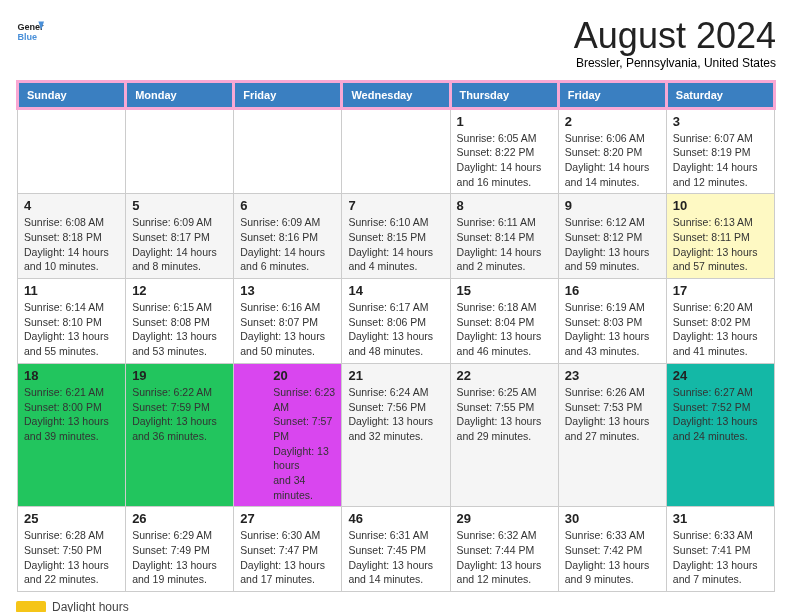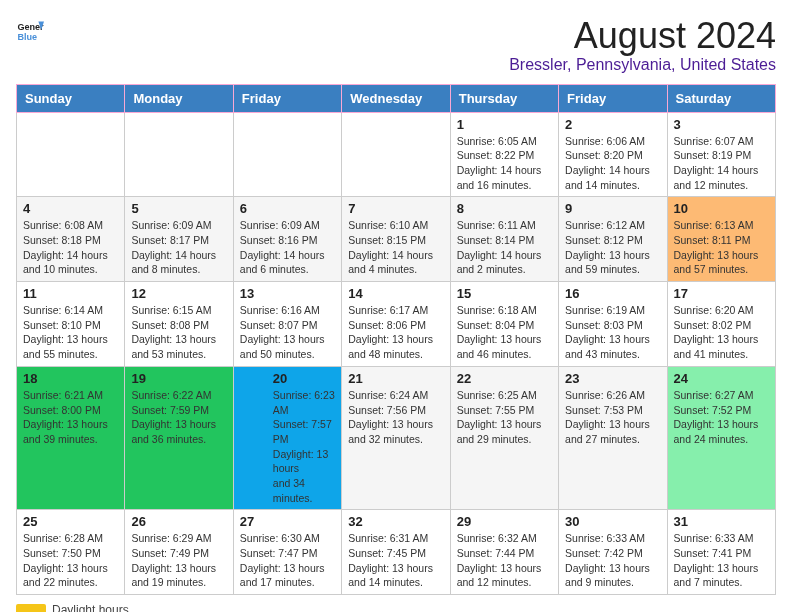--- a/index.html
+++ b/index.html
@@ -28,36 +28,36 @@
     .title-section {
       text-align: right;
     }
     .main-title {
       font-size: 36px;
       font-weight: normal;
       color: #222;
       line-height: 1.1;
     }
     .subtitle {
-      font-size: 16px;
-      color: #4c1d95;
+      font-size: 12px;
+      color: #000000;
     }
     .calendar-table {
       width: 100%;
       border-collapse: collapse;
       font-size: 11px;
     }
     .calendar-table th {
       background-color: #3a7fc1;
       color: #fff;
       text-align: left;
       padding: 6px 8px;
-      font-size: 13px;
+      font-size: 11px;
       font-weight: bold;
-      border: 1px solid #f9a8d4;
+      border: 3px solid #f9a8d4;
     }
     .calendar-table td {
       border: 1px solid #ccc;
       vertical-align: top;
       padding: 4px 6px;
       min-height: 70px;
       width: calc(100% / 7);
       background: #fff;
     }
     .calendar-table tr:nth-child(even) td {
@@ -160,21 +160,21 @@
           <div class="day-info">Sunrise: 6:10 AM<br>Sunset: 8:15 PM<br>Daylight: 14 hours<br>and 4 minutes.</div>
         </td>
         <td style="background: rgb(245, 245, 245);">
           <span class="day-number">8</span>
           <div class="day-info">Sunrise: 6:11 AM<br>Sunset: 8:14 PM<br>Daylight: 14 hours<br>and 2 minutes.</div>
         </td>
         <td style="background: rgb(245, 245, 245);">
           <span class="day-number">9</span>
           <div class="day-info">Sunrise: 6:12 AM<br>Sunset: 8:12 PM<br>Daylight: 13 hours<br>and 59 minutes.</div>
         </td>
-        <td style="background: #fdba74;">
+        <td style="background: #fef9c3;">
           <span class="day-number">10</span>
           <div class="day-info">Sunrise: 6:13 AM<br>Sunset: 8:11 PM<br>Daylight: 13 hours<br>and 57 minutes.</div>
         </td>
       </tr>
       <tr>
         <td>
           <span class="day-number">11</span>
           <div class="day-info">Sunrise: 6:14 AM<br>Sunset: 8:10 PM<br>Daylight: 13 hours<br>and 55 minutes.</div>
         </td>
         <td>
@@ -204,56 +204,56 @@
       </tr>
       <tr style="background: rgb(245, 245, 245);">
         <td style="background: #22c55e;">
           <span class="day-number">18</span>
           <div class="day-info">Sunrise: 6:21 AM<br>Sunset: 8:00 PM<br>Daylight: 13 hours<br>and 39 minutes.</div>
         </td>
         <td style="background: #22c55e; margin-left: 32px;">
           <span class="day-number">19</span>
           <div class="day-info">Sunrise: 6:22 AM<br>Sunset: 7:59 PM<br>Daylight: 13 hours<br>and 36 minutes.</div>
         </td>
-        <td style="background: #0ea5e9; padding-left: 39px;">
+        <td style="background: #d946ef; padding-left: 39px;">
           <span class="day-number">20</span>
           <div class="day-info">Sunrise: 6:23 AM<br>Sunset: 7:57 PM<br>Daylight: 13 hours<br>and 34 minutes.</div>
         </td>
         <td style="background: rgb(245, 245, 245);">
           <span class="day-number">21</span>
           <div class="day-info">Sunrise: 6:24 AM<br>Sunset: 7:56 PM<br>Daylight: 13 hours<br>and 32 minutes.</div>
         </td>
         <td style="background: rgb(245, 245, 245);">
           <span class="day-number">22</span>
           <div class="day-info">Sunrise: 6:25 AM<br>Sunset: 7:55 PM<br>Daylight: 13 hours<br>and 29 minutes.</div>
         </td>
         <td style="background: rgb(245, 245, 245);">
           <span class="day-number">23</span>
           <div class="day-info">Sunrise: 6:26 AM<br>Sunset: 7:53 PM<br>Daylight: 13 hours<br>and 27 minutes.</div>
         </td>
-        <td style="background: #86efac;">
+        <td style="background: #14b8a6;">
           <span class="day-number">24</span>
           <div class="day-info">Sunrise: 6:27 AM<br>Sunset: 7:52 PM<br>Daylight: 13 hours<br>and 24 minutes.</div>
         </td>
       </tr>
       <tr>
         <td>
           <span class="day-number">25</span>
           <div class="day-info">Sunrise: 6:28 AM<br>Sunset: 7:50 PM<br>Daylight: 13 hours<br>and 22 minutes.</div>
         </td>
         <td>
           <span class="day-number">26</span>
           <div class="day-info">Sunrise: 6:29 AM<br>Sunset: 7:49 PM<br>Daylight: 13 hours<br>and 19 minutes.</div>
         </td>
         <td>
           <span class="day-number">27</span>
           <div class="day-info">Sunrise: 6:30 AM<br>Sunset: 7:47 PM<br>Daylight: 13 hours<br>and 17 minutes.</div>
         </td>
         <td>
-          <span class="day-number">32</span>
+          <span class="day-number">46</span>
           <div class="day-info">Sunrise: 6:31 AM<br>Sunset: 7:45 PM<br>Daylight: 13 hours<br>and 14 minutes.</div>
         </td>
         <td>
           <span class="day-number">29</span>
           <div class="day-info">Sunrise: 6:32 AM<br>Sunset: 7:44 PM<br>Daylight: 13 hours<br>and 12 minutes.</div>
         </td>
         <td>
           <span class="day-number">30</span>
           <div class="day-info">Sunrise: 6:33 AM<br>Sunset: 7:42 PM<br>Daylight: 13 hours<br>and 9 minutes.</div>
         </td>

